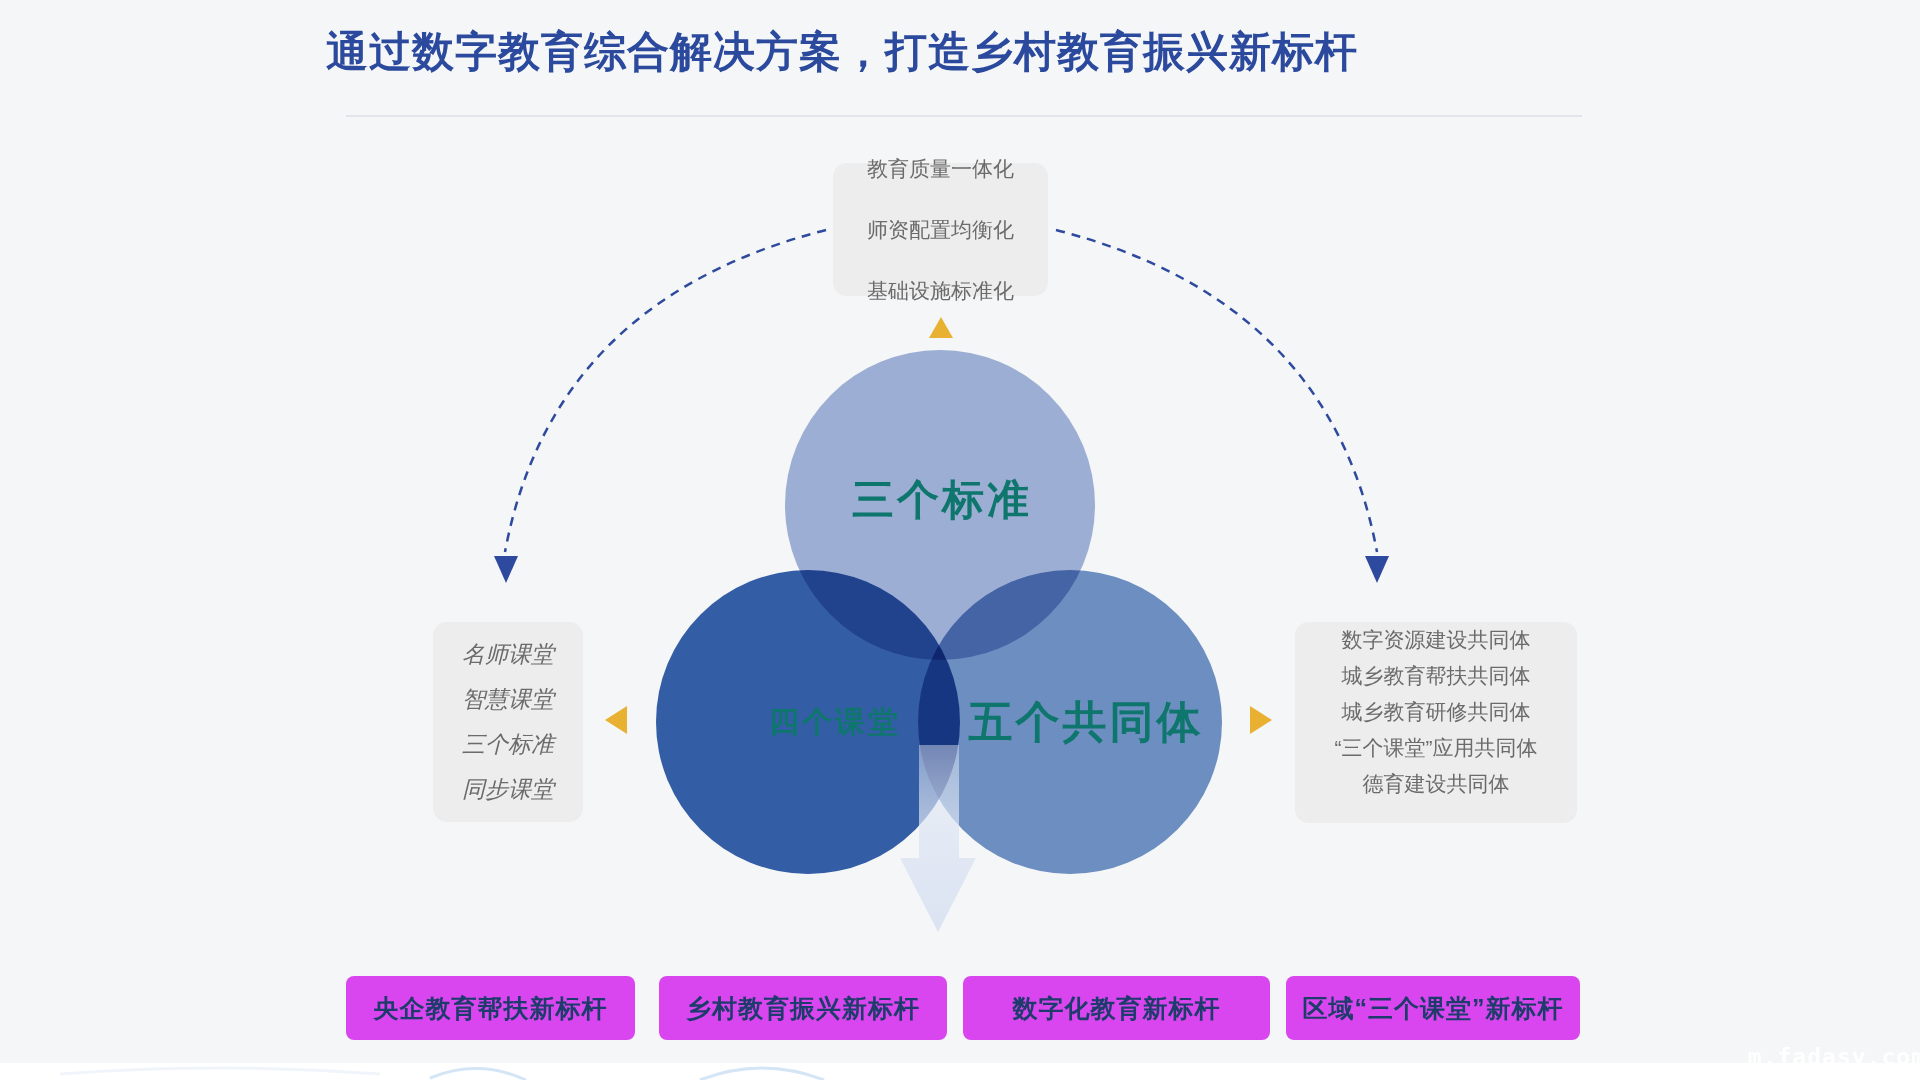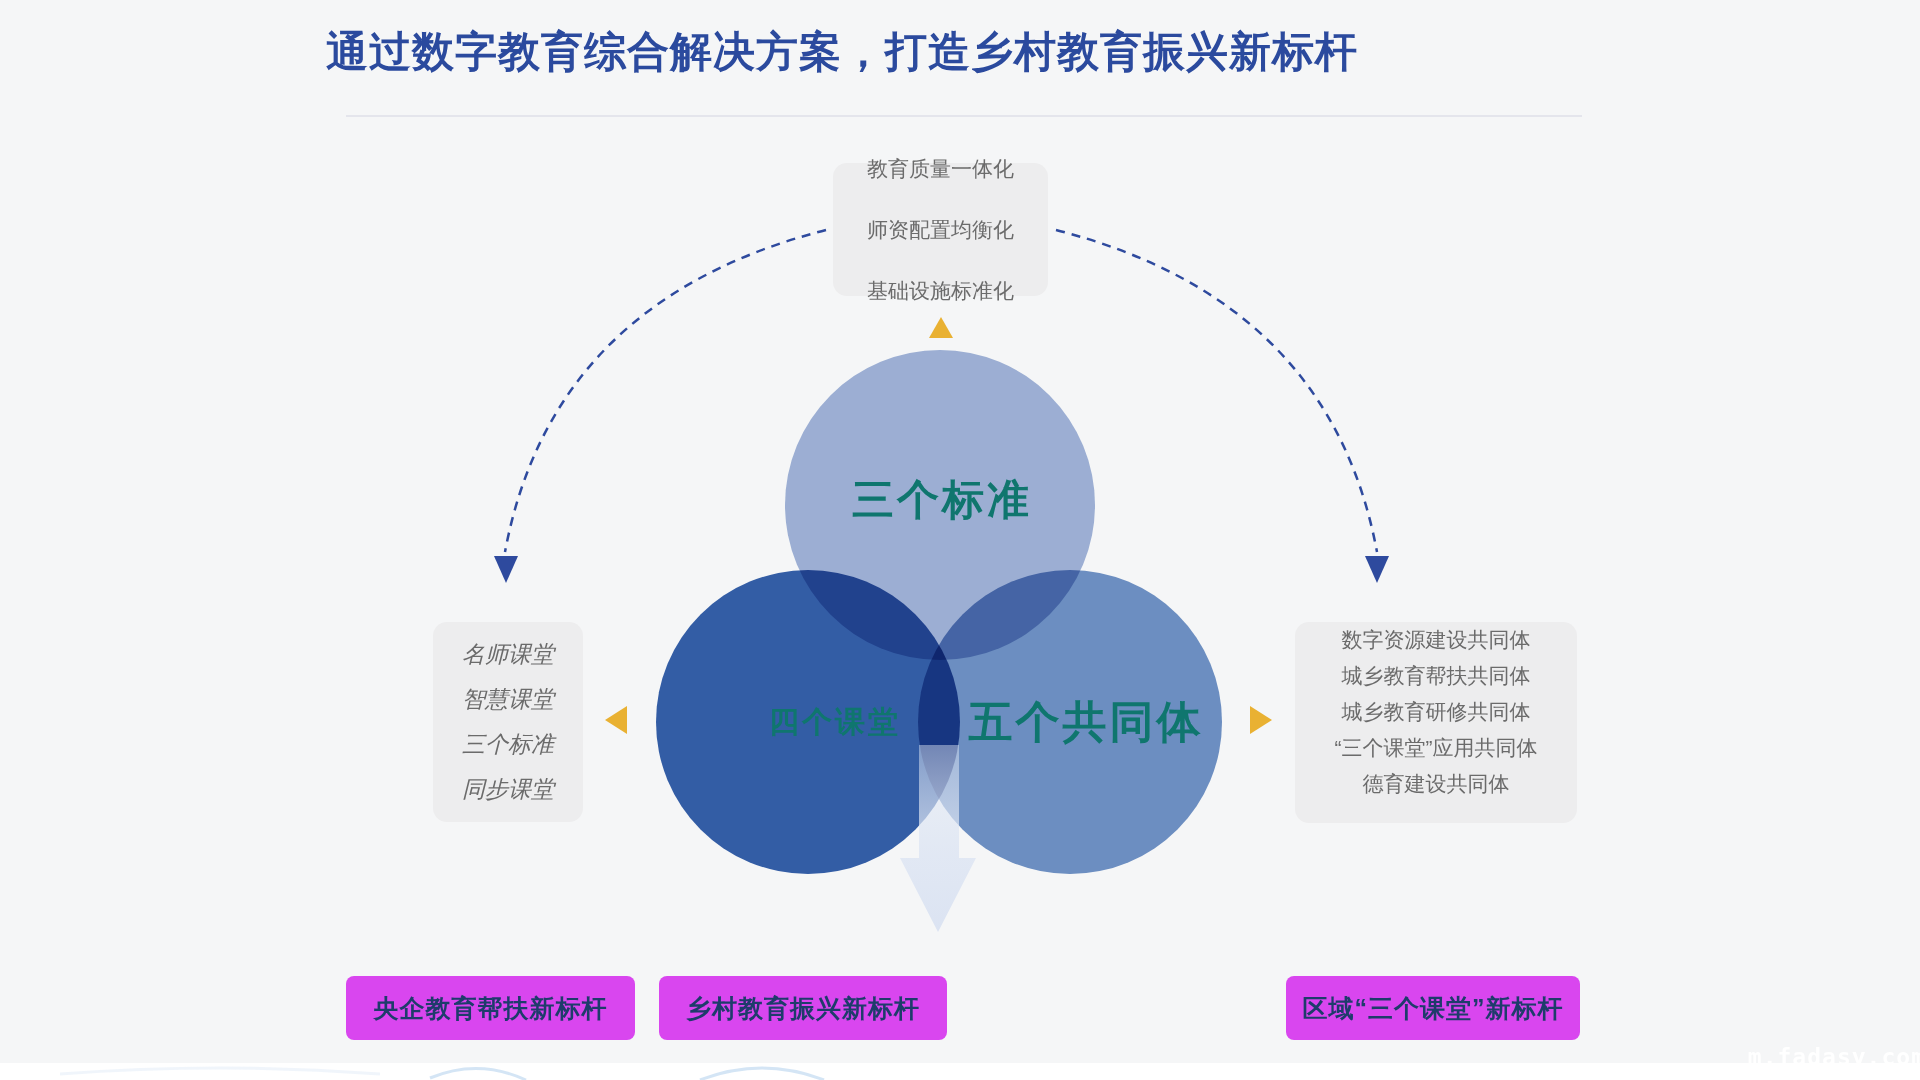--- a/index.html
+++ b/index.html
@@ -126,20 +126,21 @@
     <span class="line">数字资源建设共同体</span>
     <span class="line">城乡教育帮扶共同体</span>
     <span class="line">城乡教育研修共同体</span>
     <span class="line">“三个课堂”应用共同体</span>
     <span class="line">德育建设共同体</span>
   </div>
   <div class="tri tri-right"></div>
 
   <div class="bbox bbox-1">央企教育帮扶新标杆</div>
   <div class="bbox bbox-2">乡村教育振兴新标杆</div>
+  <div class="bbox bbox-3">数字化教育新标杆</div>
   <div class="bbox bbox-4">区域“三个课堂”新标杆</div>
 
   <div class="band"></div>
   <svg class="band-svg">
     <path d="M 430 26 Q 478 6 526 28" fill="none" stroke="#cfe2f4" stroke-width="3" opacity="0.9"></path>
     <path d="M 700 28 Q 762 4 824 28" fill="none" stroke="#cfe2f4" stroke-width="3" opacity="0.9"></path>
     <path d="M 60 22 Q 220 10 380 22" fill="none" stroke="#eef4fb" stroke-width="3" opacity="0.9"></path>
   </svg>
   <div class="watermark">m.fadasy.com</div>
 

